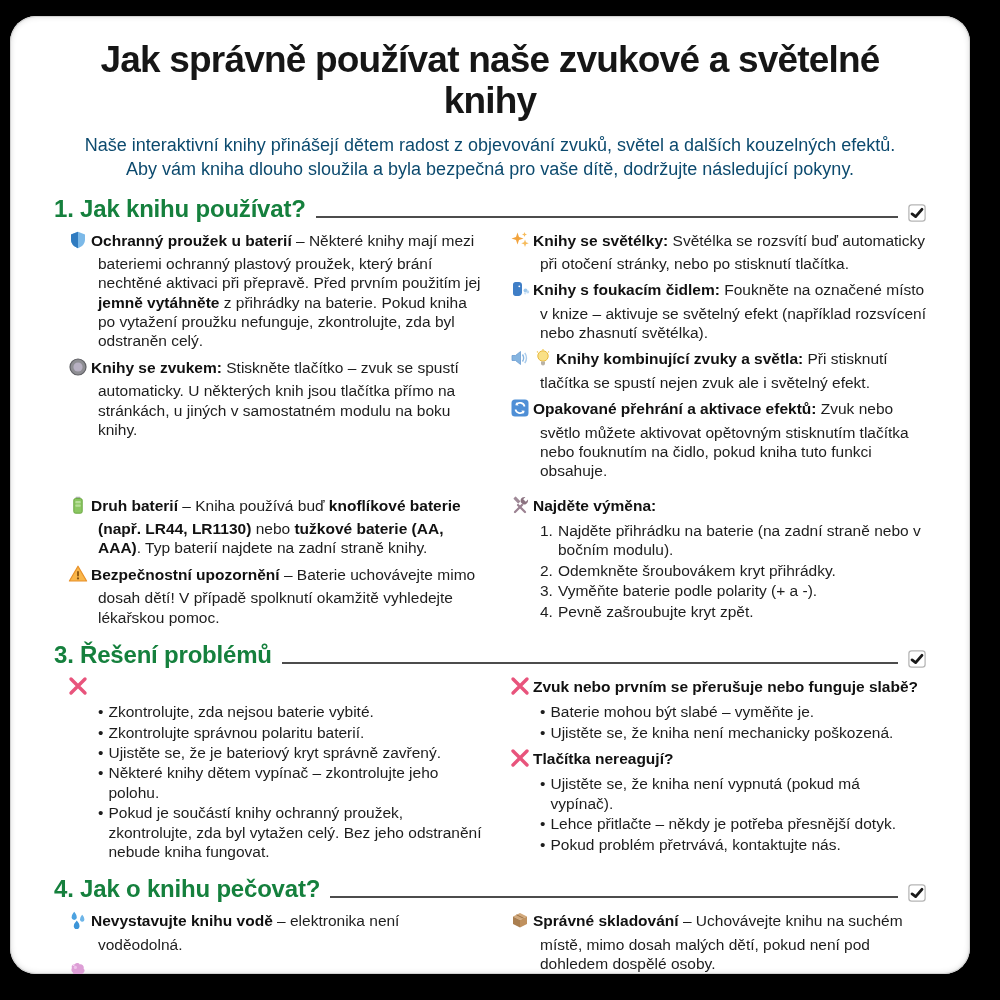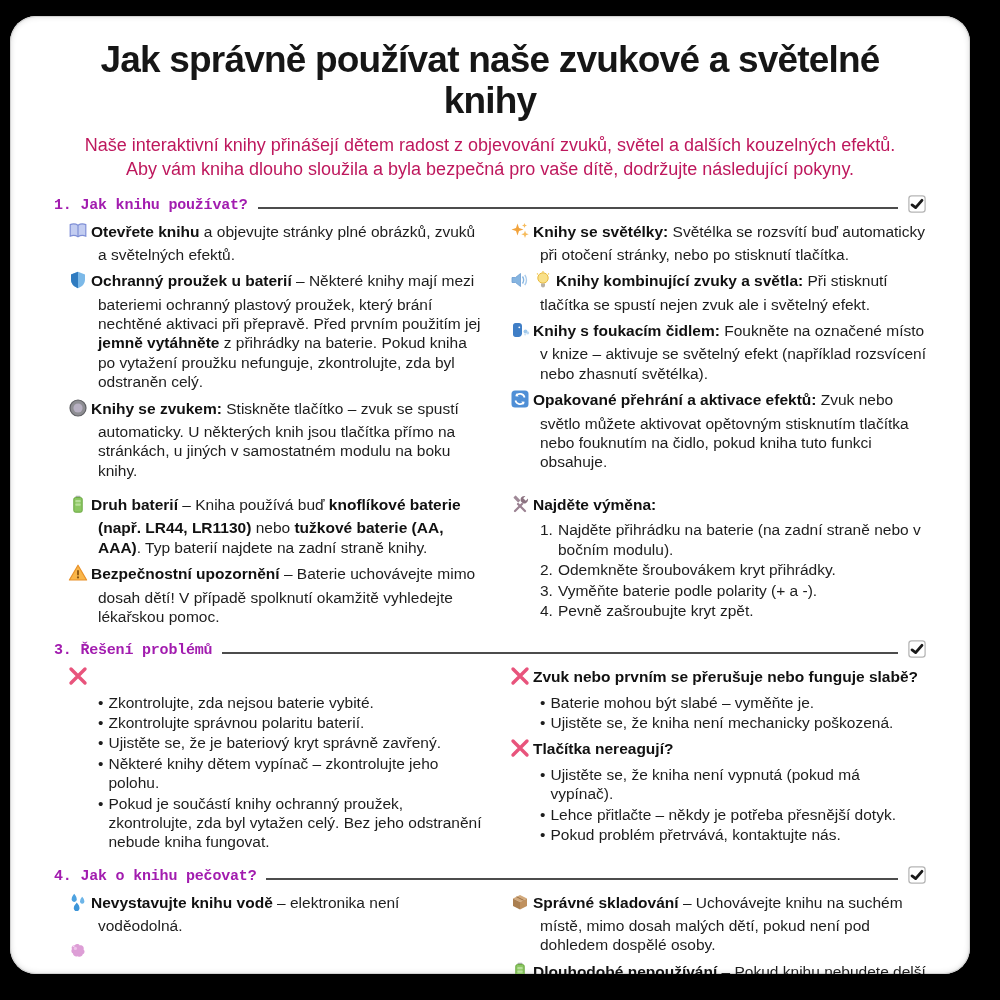--- a/index.html
+++ b/index.html
@@ -12,25 +12,25 @@
   .card{
     position:absolute;left:10px;top:8px;right:10px;bottom:34px;
     background:#fff;border-radius:26px;overflow:hidden;
     box-shadow:inset 0 0 0 1px #d2d2d2, inset 0 0 6px rgba(0,0,0,.18);
     padding:16px 44px 8px 44px;box-sizing:border-box;
   }
   h1{
     font-size:37px;font-weight:bold;color:#161616;text-align:center;
     margin:8px 0 12px 0;letter-spacing:-0.8px;line-height:1.1;
   }
-  .intro{font-size:18px;color:#be185d;text-align:center;margin:0;line-height:1.34;}
+  .intro{font-size:18px;color:#0c4a6e;text-align:center;margin:0;line-height:1.34;}
   .sections{margin-top:13px;}
   .section{margin-bottom:8px;}
   .sec-head{display:flex;align-items:flex-end;margin-bottom:7px;}
-  .sec-head h2{font-size:15px;font-weight:bold;color:#a21caf;margin:0;white-space:nowrap;letter-spacing:-0.2px;font-family:Liberation Mono, monospace;}
+  .sec-head h2{font-size:24px;font-weight:bold;color:#15803d;margin:0;white-space:nowrap;letter-spacing:-0.2px;}
   .rule{flex:1;border-bottom:2.5px solid #4c4c4c;margin:0 10px 5px 10px;}
   .chk{width:18px;height:18px;flex:none;margin-bottom:1px;}
   .chk svg{width:18px;height:18px;display:block;}
   .cols{display:flex;gap:26px;padding-left:14px;}
   .col{flex:1;min-width:0;}
   .item{margin-bottom:6px;}
   .itext{
     margin:0;padding-left:30px;text-indent:-30px;
     font-size:15.5px;line-height:1.25;color:#1d1d1d;
   }
@@ -59,69 +59,62 @@
               <svg viewBox="0 0 20 20">
                 <rect x="1" y="1" width="18" height="18" rx="3" fill="#ffffff" stroke="#b5b5b5" stroke-width="1.4"></rect>
                 <path d="M4.5 11L8.5 14L15.5 6" fill="none" stroke="#1a1a1a" stroke-width="3.2" stroke-linecap="round" stroke-linejoin="round"></path>
               </svg>
             </span>
     </div>
     <div class="cols">
       <div class="col">
               <div class="item">
     <p class="itext"><span class="icn"><svg viewBox="0 0 20 20">
-                      <path d="M10 4.2C7.8 2.8 4.6 2.6 2.2 3.6V15.2C4.6 14.2 7.8 14.4 10 15.8C12.2 14.4 15.4 14.2 17.8 15.2V3.6C15.4 2.6 12.2 2.8 10 4.2Z" fill="#c3cdf1" stroke="#7f8fd6" stroke-width="1.2"></path>
-                      <path d="M10 4.2V15.8" stroke="#7f8fd6" stroke-width="1.2"></path>
-                    </svg></span><b>Otevřete knihu</b><span> a objevujte stránky plné obrázků, zvuků a světelných efektů.</span></p>
-
-  </div>
-              <div class="item">
-    <p class="itext"><span class="icn"><svg viewBox="0 0 20 20">
                       <path d="M10 1.8L17 4.4V9.6C17 14 14 16.8 10 18.2C6 16.8 3 14 3 9.6V4.4Z" fill="#7cb9e8"></path>
                       <path d="M10 1.8L3 4.4V9.6C3 14 6 16.8 10 18.2Z" fill="#2f7bc0"></path>
                     </svg></span><b>Ochranný proužek u baterií</b><span> – Některé knihy mají mezi bateriemi ochranný plastový proužek, který brání nechtěné aktivaci při přepravě. Před prvním použitím jej </span><b>jemně vytáhněte</b><span> z přihrádky na baterie. Pokud kniha po vytažení proužku nefunguje, zkontrolujte, zda byl odstraněn celý.</span></p>
 
   </div>
               <div class="item">
     <p class="itext"><span class="icn"><svg viewBox="0 0 20 20">
                       <circle cx="10" cy="10" r="8" fill="#8e8e93" stroke="#5f5f64" stroke-width="1.2"></circle>
                       <circle cx="10" cy="10" r="4.6" fill="#b7b0c2"></circle>
                     </svg></span><b>Knihy se zvukem:</b><span> Stiskněte tlačítko – zvuk se spustí automaticky. U některých knih jsou tlačítka přímo na stránkách, u jiných v samostatném modulu na boku knihy.</span></p>
 
   </div>
             </div>
       <div class="col">
               <div class="item">
     <p class="itext"><span class="icn"><svg viewBox="0 0 20 20">
                       <path d="M7.5 2.5L9 7L13.5 8.5L9 10L7.5 14.5L6 10L1.5 8.5L6 7Z" fill="#f2a33c"></path>
                       <path d="M15 9.5L16 12.2L18.7 13.2L16 14.2L15 17L14 14.2L11.3 13.2L14 12.2Z" fill="#f6bc5e"></path>
                       <path d="M14.5 2L15.2 3.8L17 4.5L15.2 5.2L14.5 7L13.8 5.2L12 4.5L13.8 3.8Z" fill="#f6bc5e"></path>
                     </svg></span><b>Knihy se světélky:</b><span> Světélka se rozsvítí buď automaticky při otočení stránky, nebo po stisknutí tlačítka.</span></p>
+
+  </div>
+              <div class="item">
+    <p class="itext"><span class="icn"><svg viewBox="0 0 20 20">
+                      <path d="M3 5.5C3 4.1 4.1 3 5.5 3H9C10.7 3 12 4.3 12 6V13.5C12 15.4 10.4 17 8.5 17H5.5C4.1 17 3 15.9 3 14.5Z" fill="#3f7ec6"></path>
+                      <circle cx="9.3" cy="7.3" r="0.9" fill="#ffffff"></circle>
+                      <circle cx="15.5" cy="11.5" r="2" fill="#9ec7ea"></circle>
+                      <circle cx="17.8" cy="13" r="1.4" fill="#bcd9f2"></circle>
+                      <circle cx="15.2" cy="14.4" r="1.1" fill="#cfe4f6"></circle>
+                    </svg></span><b>Knihy s foukacím čidlem:</b><span> Foukněte na označené místo v knize – aktivuje se světelný efekt (například rozsvícení nebo zhasnutí světélka).</span></p>
 
   </div>
               <div class="item">
     <p class="itext"><span class="icn"><svg viewBox="0 0 20 20">
                       <path d="M2 7.5H5.5L10.5 3.5V16.5L5.5 12.5H2Z" fill="#85b4e0" stroke="#6a9cd0" stroke-width="0.8"></path>
                       <path d="M12.5 6.5Q14.8 10 12.5 13.5" fill="none" stroke="#85b4e0" stroke-width="1.4"></path>
                       <path d="M14.8 4.8Q18.2 10 14.8 15.2" fill="none" stroke="#a9cbec" stroke-width="1.4"></path>
                     </svg></span><span class="icn"><svg viewBox="0 0 20 20">
                       <path d="M10 1V2.2M4 3.5L4.9 4.4M16 3.5L15.1 4.4" stroke="#f0c850" stroke-width="1.2"></path>
                       <circle cx="10" cy="8" r="5.2" fill="#f9e087" stroke="#e8b93e" stroke-width="1"></circle>
                       <path d="M8 13.5H12V15.5C12 16.6 11.1 17.5 10 17.5C8.9 17.5 8 16.6 8 15.5Z" fill="#b9b2a6"></path>
                     </svg></span><b>Knihy kombinující zvuky a světla:</b><span> Při stisknutí tlačítka se spustí nejen zvuk ale i světelný efekt.</span></p>
-
-  </div>
-              <div class="item">
-    <p class="itext"><span class="icn"><svg viewBox="0 0 20 20">
-                      <path d="M3 5.5C3 4.1 4.1 3 5.5 3H9C10.7 3 12 4.3 12 6V13.5C12 15.4 10.4 17 8.5 17H5.5C4.1 17 3 15.9 3 14.5Z" fill="#3f7ec6"></path>
-                      <circle cx="9.3" cy="7.3" r="0.9" fill="#ffffff"></circle>
-                      <circle cx="15.5" cy="11.5" r="2" fill="#9ec7ea"></circle>
-                      <circle cx="17.8" cy="13" r="1.4" fill="#bcd9f2"></circle>
-                      <circle cx="15.2" cy="14.4" r="1.1" fill="#cfe4f6"></circle>
-                    </svg></span><b>Knihy s foukacím čidlem:</b><span> Foukněte na označené místo v knize – aktivuje se světelný efekt (například rozsvícení nebo zhasnutí světélka).</span></p>
 
   </div>
               <div class="item">
     <p class="itext"><span class="icn"><svg viewBox="0 0 20 20">
                       <rect x="1.5" y="1.5" width="17" height="17" rx="3.5" fill="#4f8fd6"></rect>
                       <path d="M14.6 8.4A5 5 0 0 0 6 6.6" fill="none" stroke="#ffffff" stroke-width="1.7"></path>
                       <path d="M6.6 4.2L5.4 7.2L8.6 7.6Z" fill="#ffffff"></path>
                       <path d="M5.4 11.6A5 5 0 0 0 14 13.4" fill="none" stroke="#ffffff" stroke-width="1.7"></path>
                       <path d="M13.4 15.8L14.6 12.8L11.4 12.4Z" fill="#ffffff"></path>
                     </svg></span><b>Opakované přehrání a aktivace efektů:</b><span> Zvuk nebo světlo můžete aktivovat opětovným stisknutím tlačítka nebo fouknutím na čidlo, pokud kniha tuto funkci obsahuje.</span></p>

